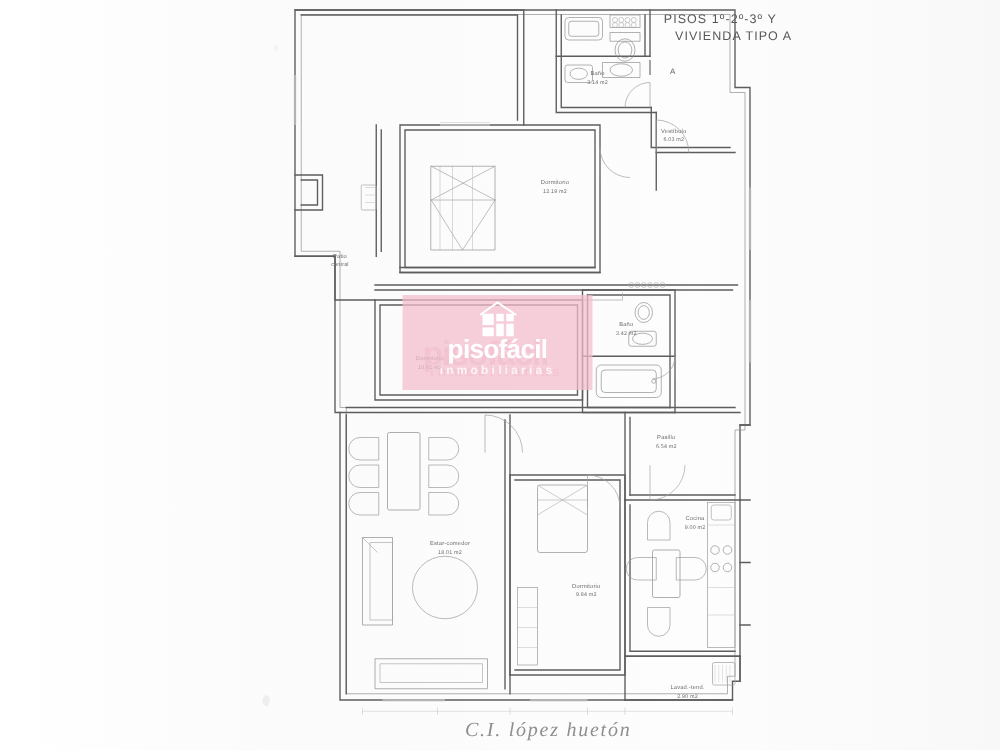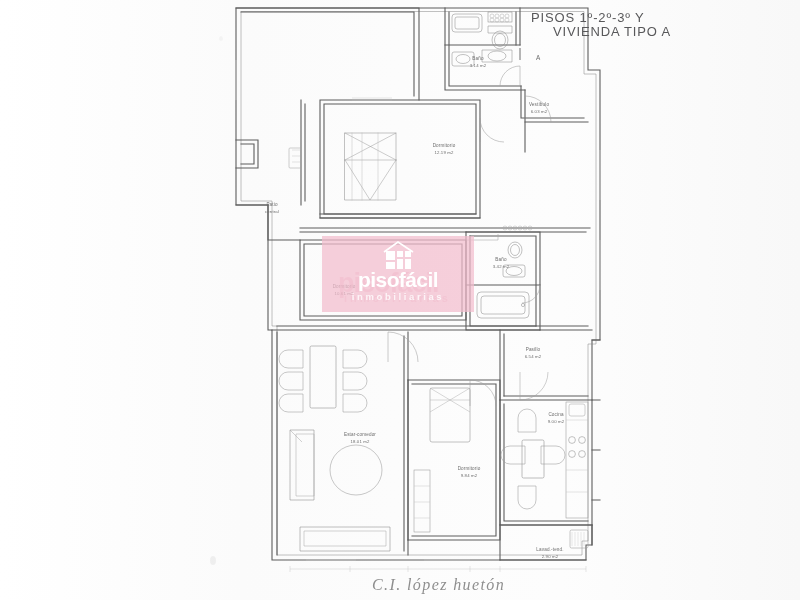--- a/index.html
+++ b/index.html
@@ -27,21 +27,21 @@
     line-height:1.5;
     letter-spacing:.15px;
     white-space:nowrap;
     transform:translateX(-50%);
   }
   .lbl .area{display:block;font-size:4.3px;}
 
   .hdr{
     position:absolute;
     font-family:"Liberation Sans", sans-serif;
-    font-size:13px;
+    font-size:10px;
     color:#58585a;
     letter-spacing:.85px;
     white-space:nowrap;
   }
   .door-letter{
     position:absolute;font-size:6.4px;color:#6a6a6a;
     font-family:"Liberation Sans", sans-serif;
   }
 
   
@@ -329,21 +329,21 @@
 
       <g stroke="#c2c2c2" stroke-width="0.4">
         <path d="M290 566 L290 572 M350 566 L350 572 M408 566 L408 572
                  M470 566 L470 572 M500 566 L500 572 M586 566 L586 572"></path>
         <path d="M290 569 L586 569"></path>
       </g>
     </g>
   </svg>
 
   <div class="hdr" style="left:531px;top:10px;">PISOS 1º-2º-3º Y</div>
-  <div class="hdr" style="left:553px;top:24px;">VIVIENDA TIPO A</div>
+  <div class="hdr" style="left:540px;top:24px;">VIVIENDA TIPO A</div>
   <div class="door-letter" style="left:536px;top:54px;">A</div>
 
   <div id="room-labels">
       <div class="lbl" style="left: 478px; top: 56px;"><span>Baño</span><span class="area">3.14 m2</span></div>
       <div class="lbl" style="left: 539px; top: 102px;"><span>Vestíbulo</span><span class="area">6.03 m2</span></div>
       <div class="lbl" style="left: 444px; top: 143px;"><span>Dormitorio</span><span class="area">12.19 m2</span></div>
       <div class="lbl" style="left: 272px; top: 202px;"><span>Patio</span><span class="area">central</span></div>
       <div class="lbl" style="left: 501px; top: 257px;"><span>Baño</span><span class="area">3.42 m2</span></div>
       <div class="lbl" style="left: 344px; top: 284px;"><span>Dormitorio</span><span class="area">10.61 m2</span></div>
       <div class="lbl" style="left: 533px; top: 347px;"><span>Pasillo</span><span class="area">6.54 m2</span></div>

